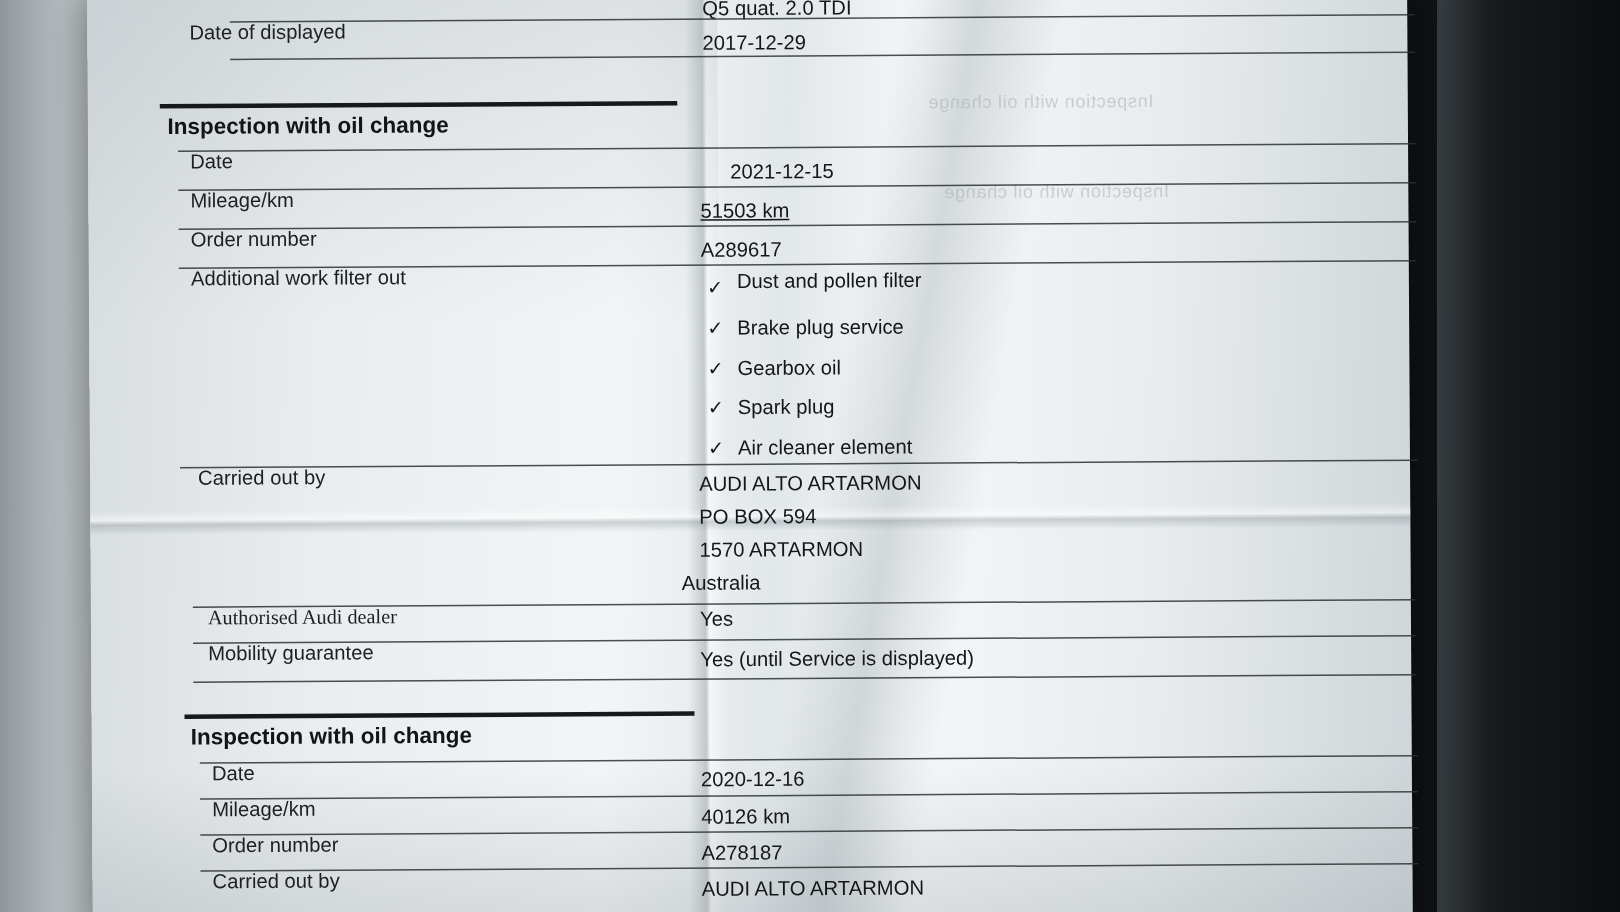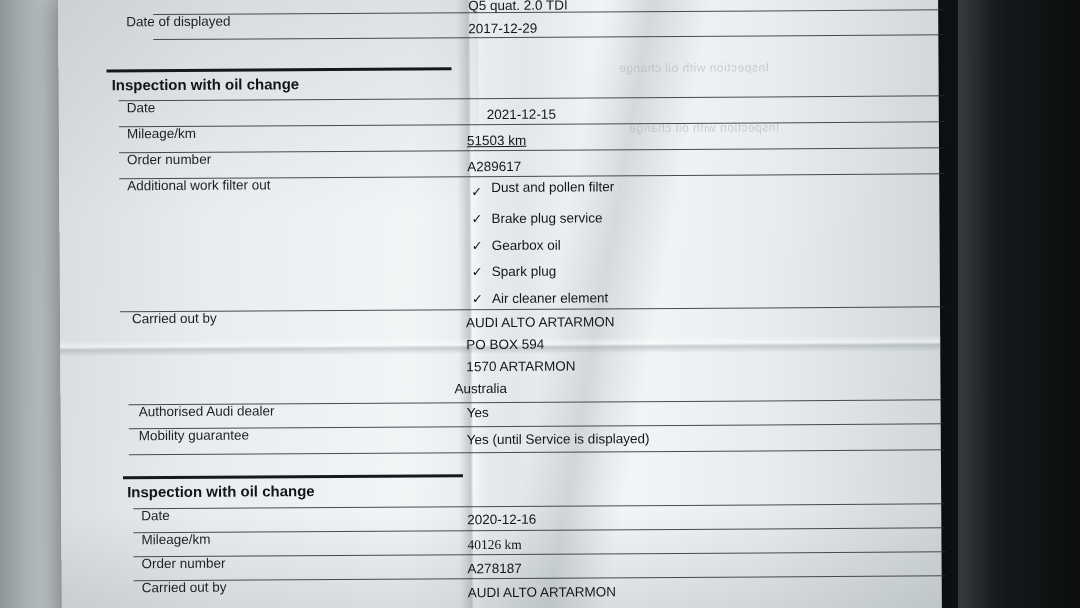--- a/index.html
+++ b/index.html
@@ -191,38 +191,38 @@
 
     <div class="rule" style="left:60px; top:319px; width:825px;"></div>
     <div class="row-label" style="left:72px; top:319px;">Carried out by</div>
     <div class="row-value" style="left:406px; top:325px;">AUDI ALTO ARTARMON</div>
 
     <div class="row-value" style="left:406px; top:347px;">PO BOX 594</div>
     <div class="row-value" style="left:406px; top:369px;">1570 ARTARMON</div>
     <div class="row-value" style="left:394px; top:391px;">Australia</div>
 
     <div class="rule" style="left:68px; top:412px; width:815px;"></div>
-    <div class="row-label" style="left:78px; top:412px;">Authorised Audi dealer</div>
+    <div class="row-label" style="left:78px; top:412px;font-family:Liberation Serif, serif;">Authorised Audi dealer</div>
     <div class="row-value" style="left:406px; top:415px;">Yes</div>
 
     <div class="rule" style="left:68px; top:436px; width:815px;"></div>
     <div class="row-label" style="left:78px; top:436px;">Mobility guarantee</div>
     <div class="row-value" style="left:406px; top:442px;">Yes (until Service is displayed)</div>
     <div class="rule" style="left:68px; top:462px; width:815px;"></div>
 
     <div class="rule-thick" style="left:62px; top:484px; width:340px;"></div>
     <div class="section-title" style="left:66px; top:491px;">Inspection with oil change</div>
 
     <div class="rule" style="left:72px; top:516px; width:812px;"></div>
     <div class="row-label" style="left:80px; top:516px;">Date</div>
     <div class="row-value" style="left:406px; top:522px;">2020-12-16</div>
 
     <div class="rule" style="left:72px; top:540px; width:812px;"></div>
     <div class="row-label" style="left:80px; top:540px;">Mileage/km</div>
-    <div class="row-value" style="left:406px; top:547px;font-family:Liberation Serif, serif;">40126 km</div>
+    <div class="row-value" style="left:406px; top:547px;">40126 km</div>
 
     <div class="rule" style="left:72px; top:564px; width:812px;"></div>
     <div class="row-label" style="left:80px; top:564px;">Order number</div>
     <div class="row-value" style="left:406px; top:571px;">A278187</div>
 
     <div class="rule" style="left:72px; top:588px; width:812px;"></div>
     <div class="row-label" style="left:80px; top:588px;">Carried out by</div>
     <div class="row-value" style="left:406px; top:595px;">AUDI ALTO ARTARMON</div>
   </div>
 

